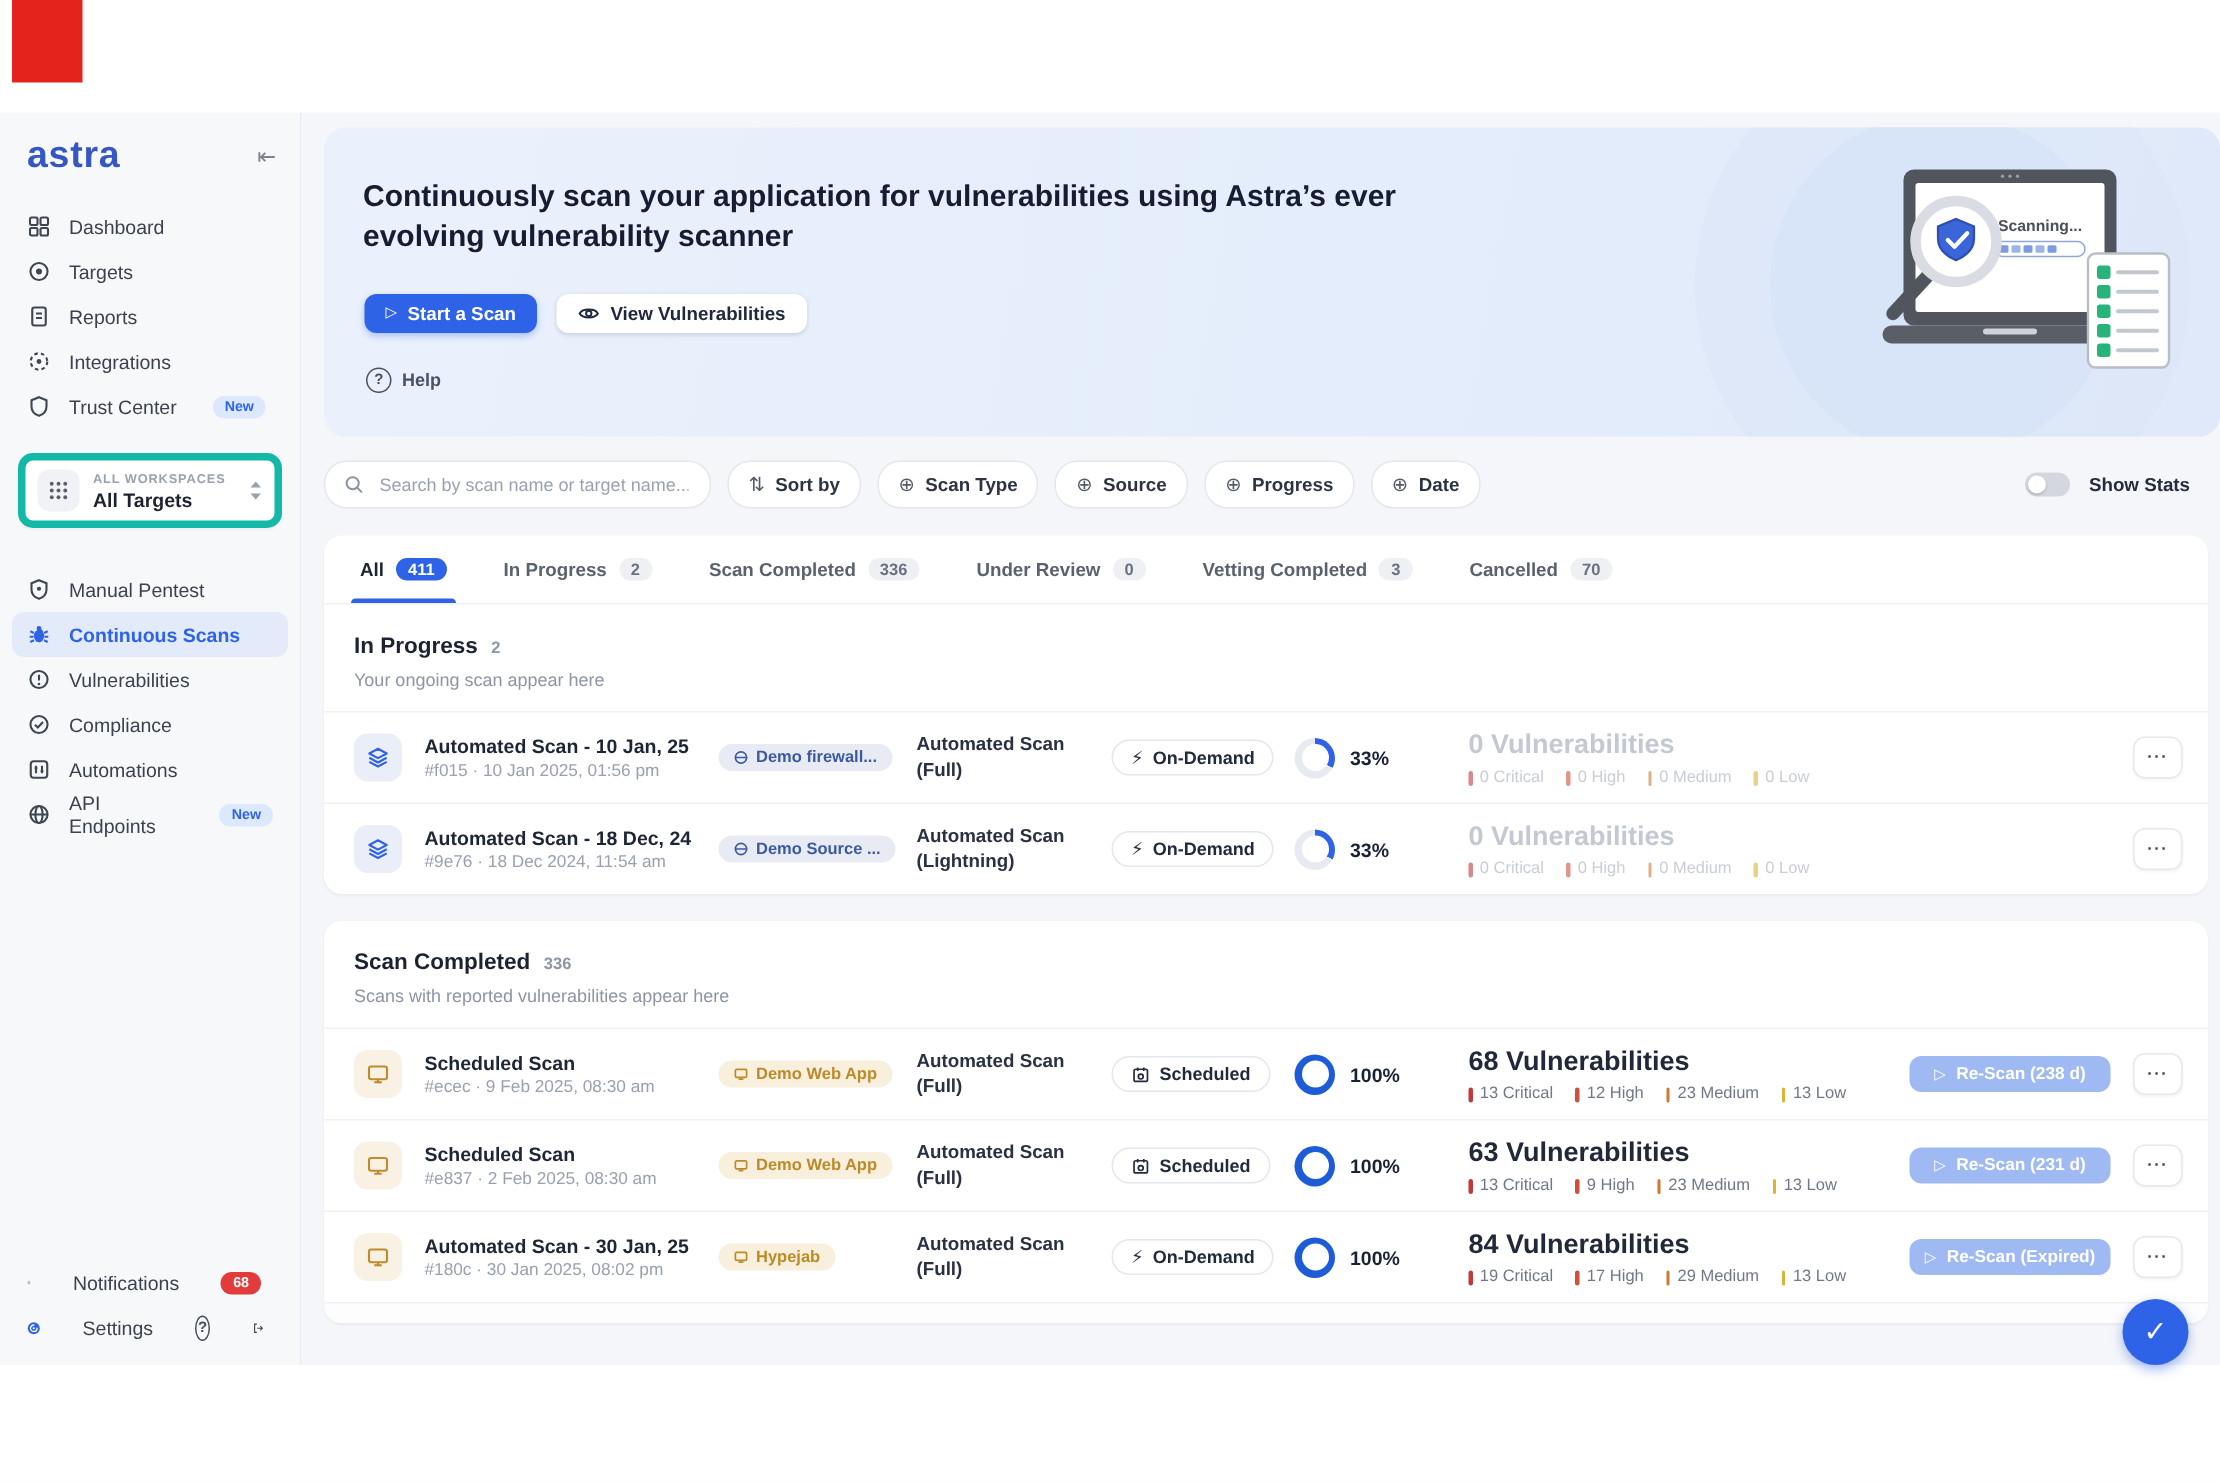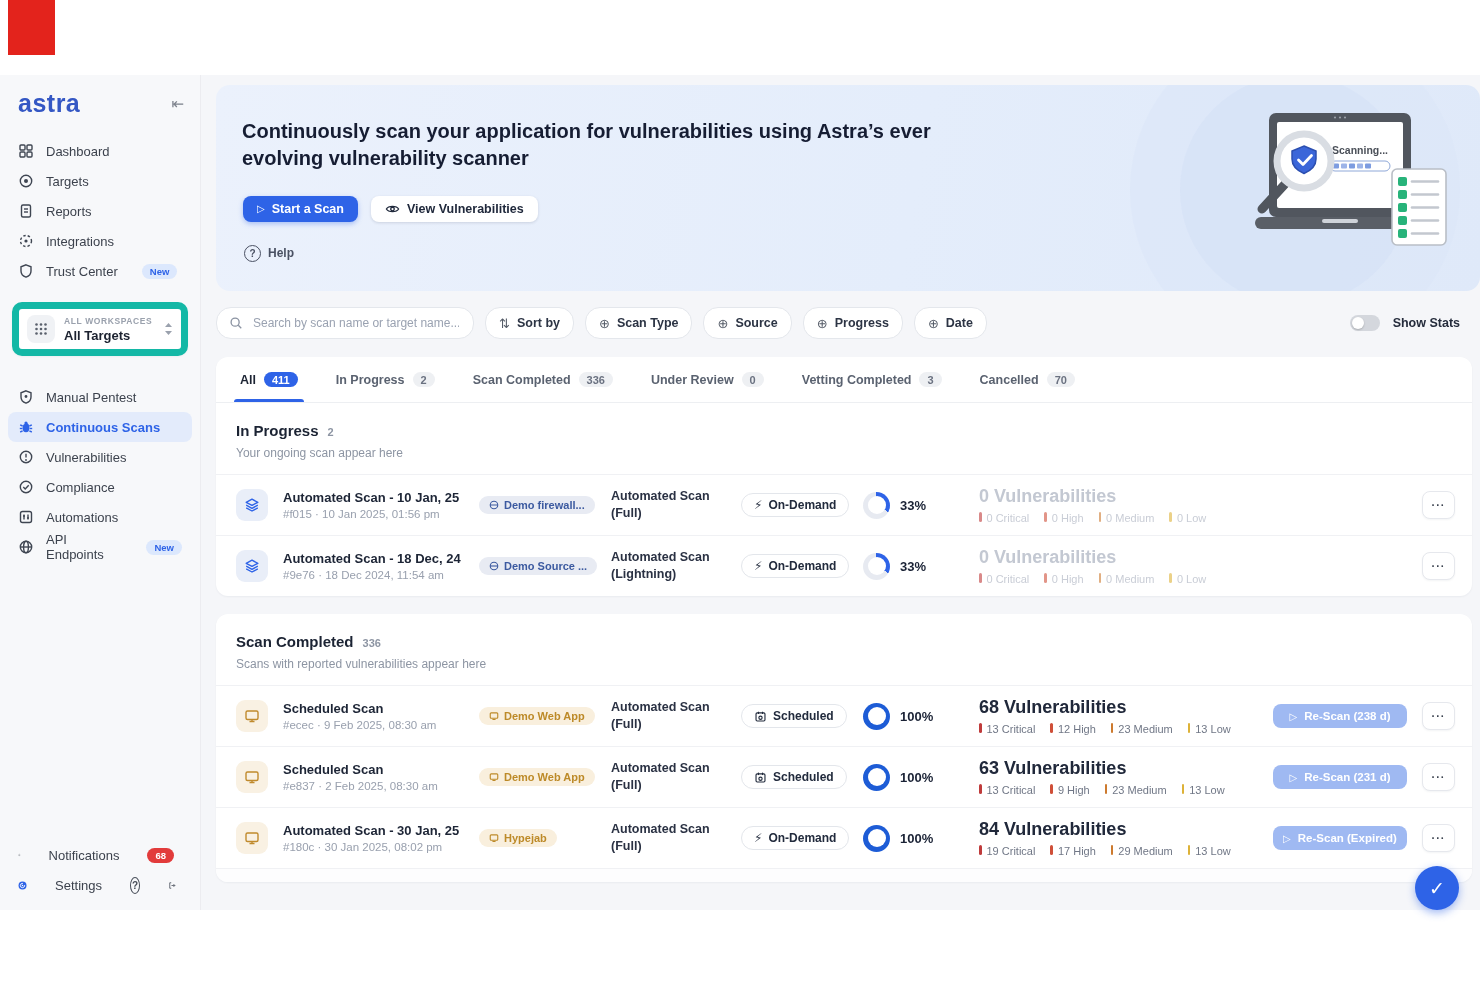--- a/index.html
+++ b/index.html
@@ -12,21 +12,21 @@
   .side-top{display:flex;align-items:center;justify-content:space-between;padding:14px 16px 6px 18px;}
   .logo{font-size:25px;font-weight:700;color:#3457c4;letter-spacing:.5px;}
   .collapse{color:#7d828c;font-size:15px;cursor:pointer;}
   .nav{margin-top:12px;}
   .nitem{display:flex;align-items:center;gap:12px;height:30px;margin:0 8px;padding:0 10px;border-radius:8px;
          font-size:13px;font-weight:500;color:#3c424d;cursor:pointer;}
   .nitem svg{flex:0 0 16px;}
   .nitem.active{background:#e3ebfb;color:#2e63e7;font-weight:700;align-items:center;}
   .newbadge{margin-left:12px;background:#dce8fd;color:#2e63e7;font-size:9.5px;font-weight:700;
             padding:2px 8px;border-radius:9px;}
-  .workspace{display:flex;align-items:center;gap:9px;margin:16px 12px 0 12px;background:#fff;border:7px solid #14b8a6;
+  .workspace{display:flex;align-items:center;gap:9px;margin:16px 12px 0 12px;background:#fff;border:5px solid #14b8a6;
              border-radius:10px;padding:6px 8px;box-shadow:0 1px 2px rgba(20,30,60,.04);cursor:pointer;}
   .ws-grid{width:28px;height:28px;border-radius:8px;background:#f0f2f5;display:grid;place-items:center;}
   .ws-texts{flex:1;min-width:0;}
   .ws-eyebrow{font-size:8.5px;letter-spacing:.6px;color:#9aa1ad;font-weight:600;}
   .ws-value{font-size:13px;font-weight:700;color:#1c2230;margin-top:2px;}
   .nav2{margin-top:26px;}
   .side-bottom{position:absolute;left:0;right:0;bottom:10px;}
   .redbadge{margin-left:auto;margin-right:8px;background:#e23b3b;color:#fff;font-size:9.5px;font-weight:700;
             padding:2px 8px;border-radius:9px;}
   .brow{display:flex;align-items:center;gap:28px;height:30px;margin:0 8px;padding:0 10px;font-size:13px;
@@ -94,21 +94,21 @@
            padding:4px 12px;font-size:12px;font-weight:700;color:#222b3d;}
   .bolt{font-size:12px;color:#2b3344;}
   .cprog{display:flex;align-items:center;gap:10px;}
   .donut{width:27px;height:27px;border-radius:50%;display:grid;place-items:center;}
   .donut::before{content:"";width:18px;height:18px;border-radius:50%;background:#fff;}
   .p33{background:conic-gradient(#2e63e7 0 33%,#e7eaf1 33% 100%);}
   .p100{background:conic-gradient(#1d5cd6 0 100%);}
   .pv{font-size:13px;font-weight:800;color:#1a2235;}
   .vt{font-size:18px;font-weight:700;color:#20283a;}
   .sev{display:flex;gap:15px;margin-top:5px;}
-  .si{display:inline-flex;align-items:flex-start;gap:5px;font-size:11px;color:#707786;}
+  .si{display:inline-flex;align-items:flex-end;gap:5px;font-size:11px;color:#707786;}
   .b{width:2.5px;height:10px;border-radius:2px;display:inline-block;}
   .b.crit{background:#bf3b3b;}
   .b.high{background:#cf4f38;}
   .b.med{background:#cd7a2e;}
   .b.low{background:#ddb238;}
   .cvuln.dim .vt{color:#c3c8d2;}
   .cvuln.dim .si{color:#c9cdd6;}
   .cvuln.dim .b{opacity:.6;}
   .rescan{display:inline-flex;align-items:center;justify-content:center;gap:7px;width:134px;padding:6px 0;
           background:#9fb9f2;color:#fff;border-radius:8px;font-size:11.5px;font-weight:700;cursor:pointer;}

